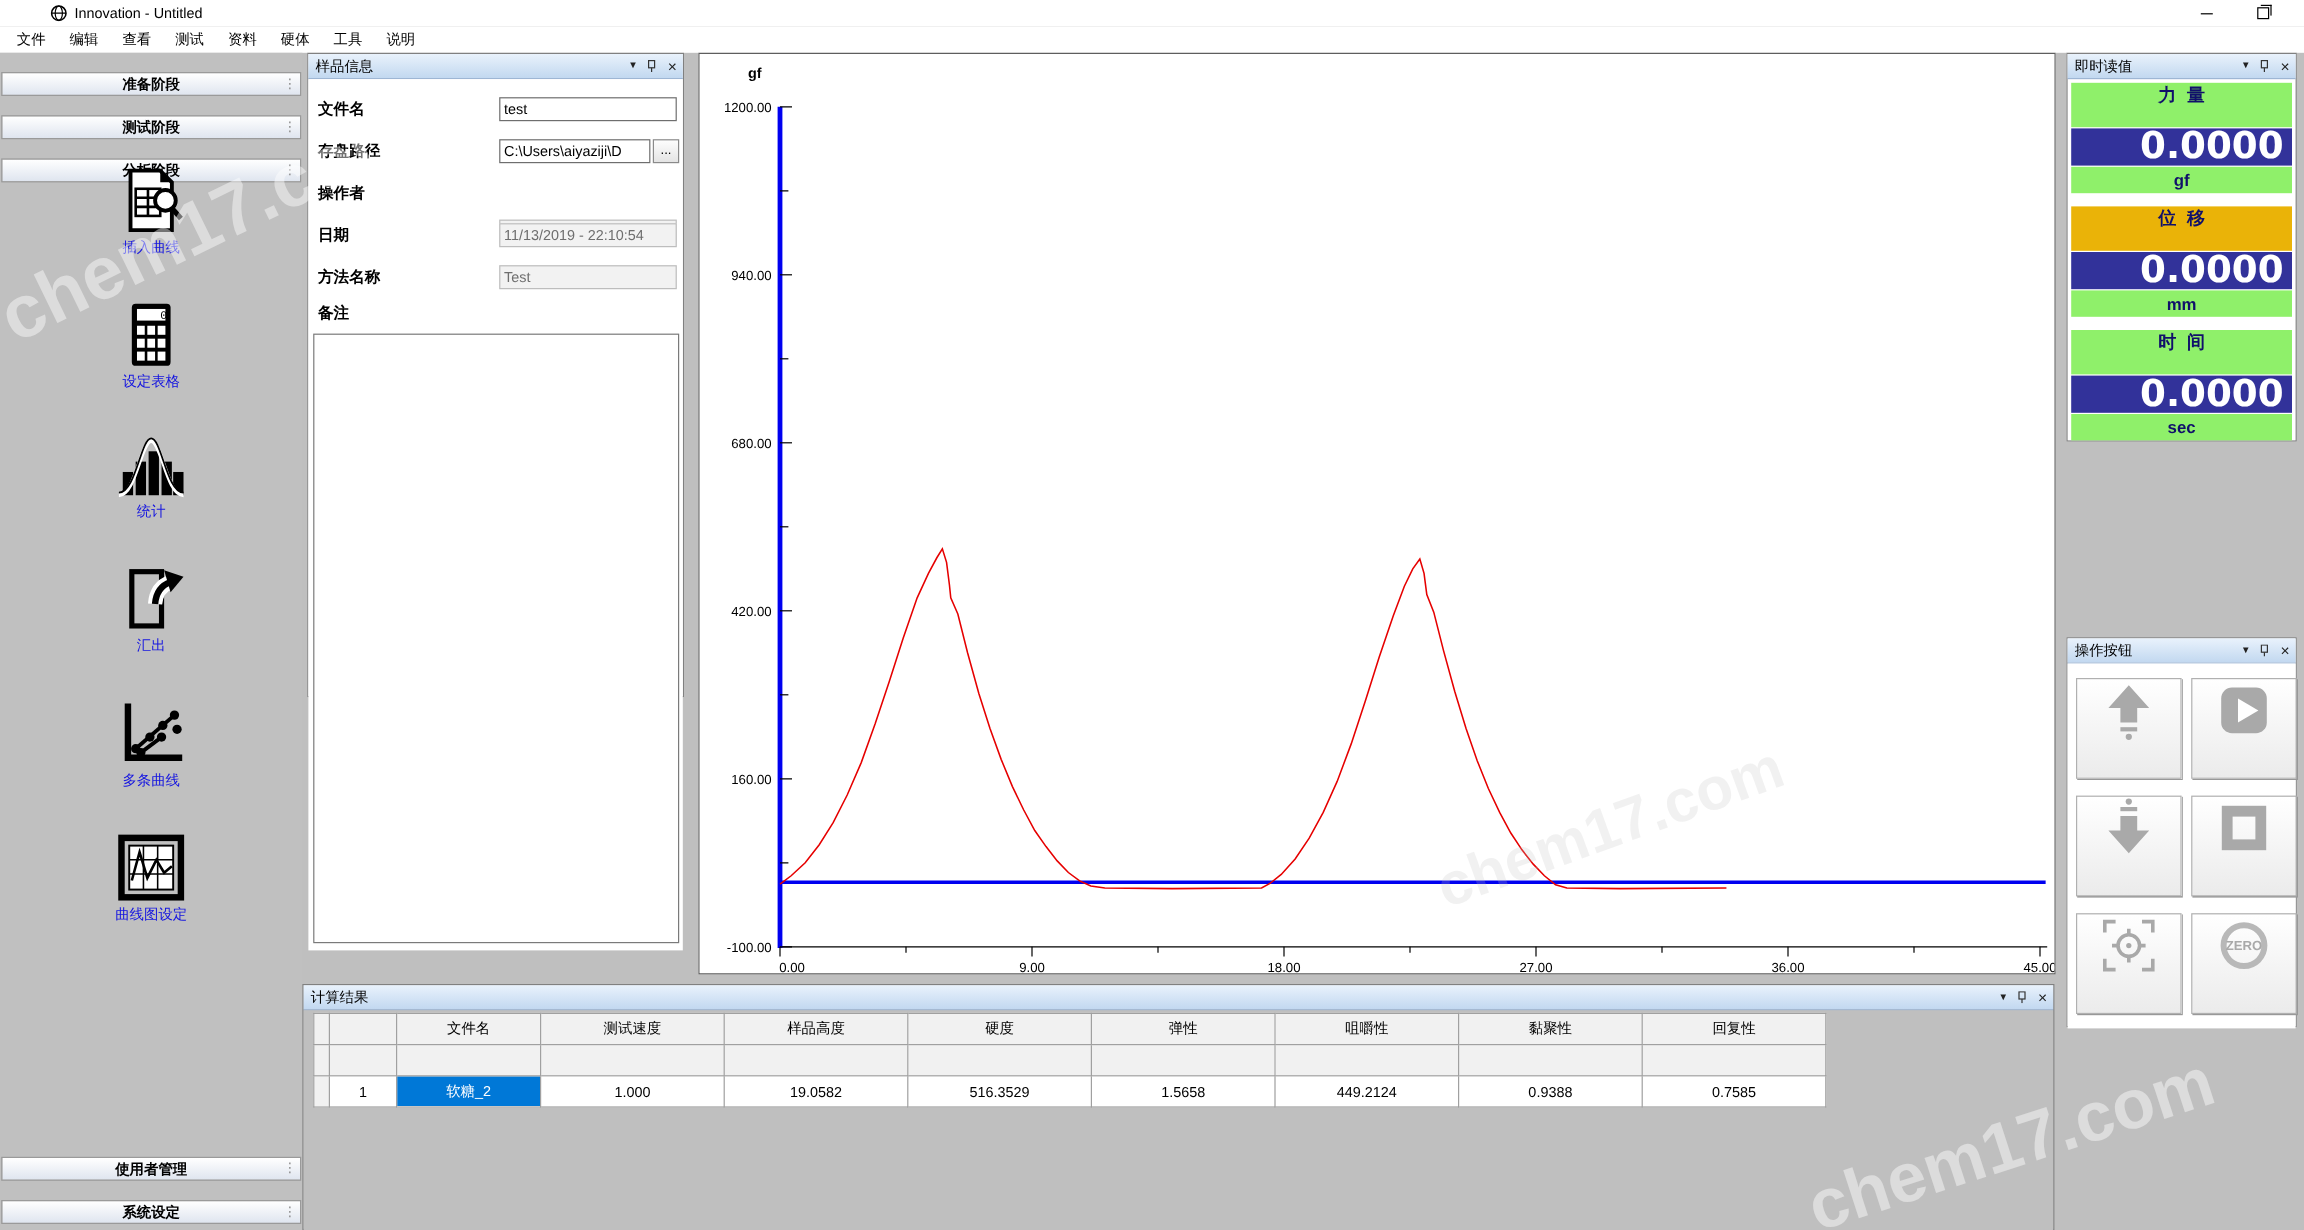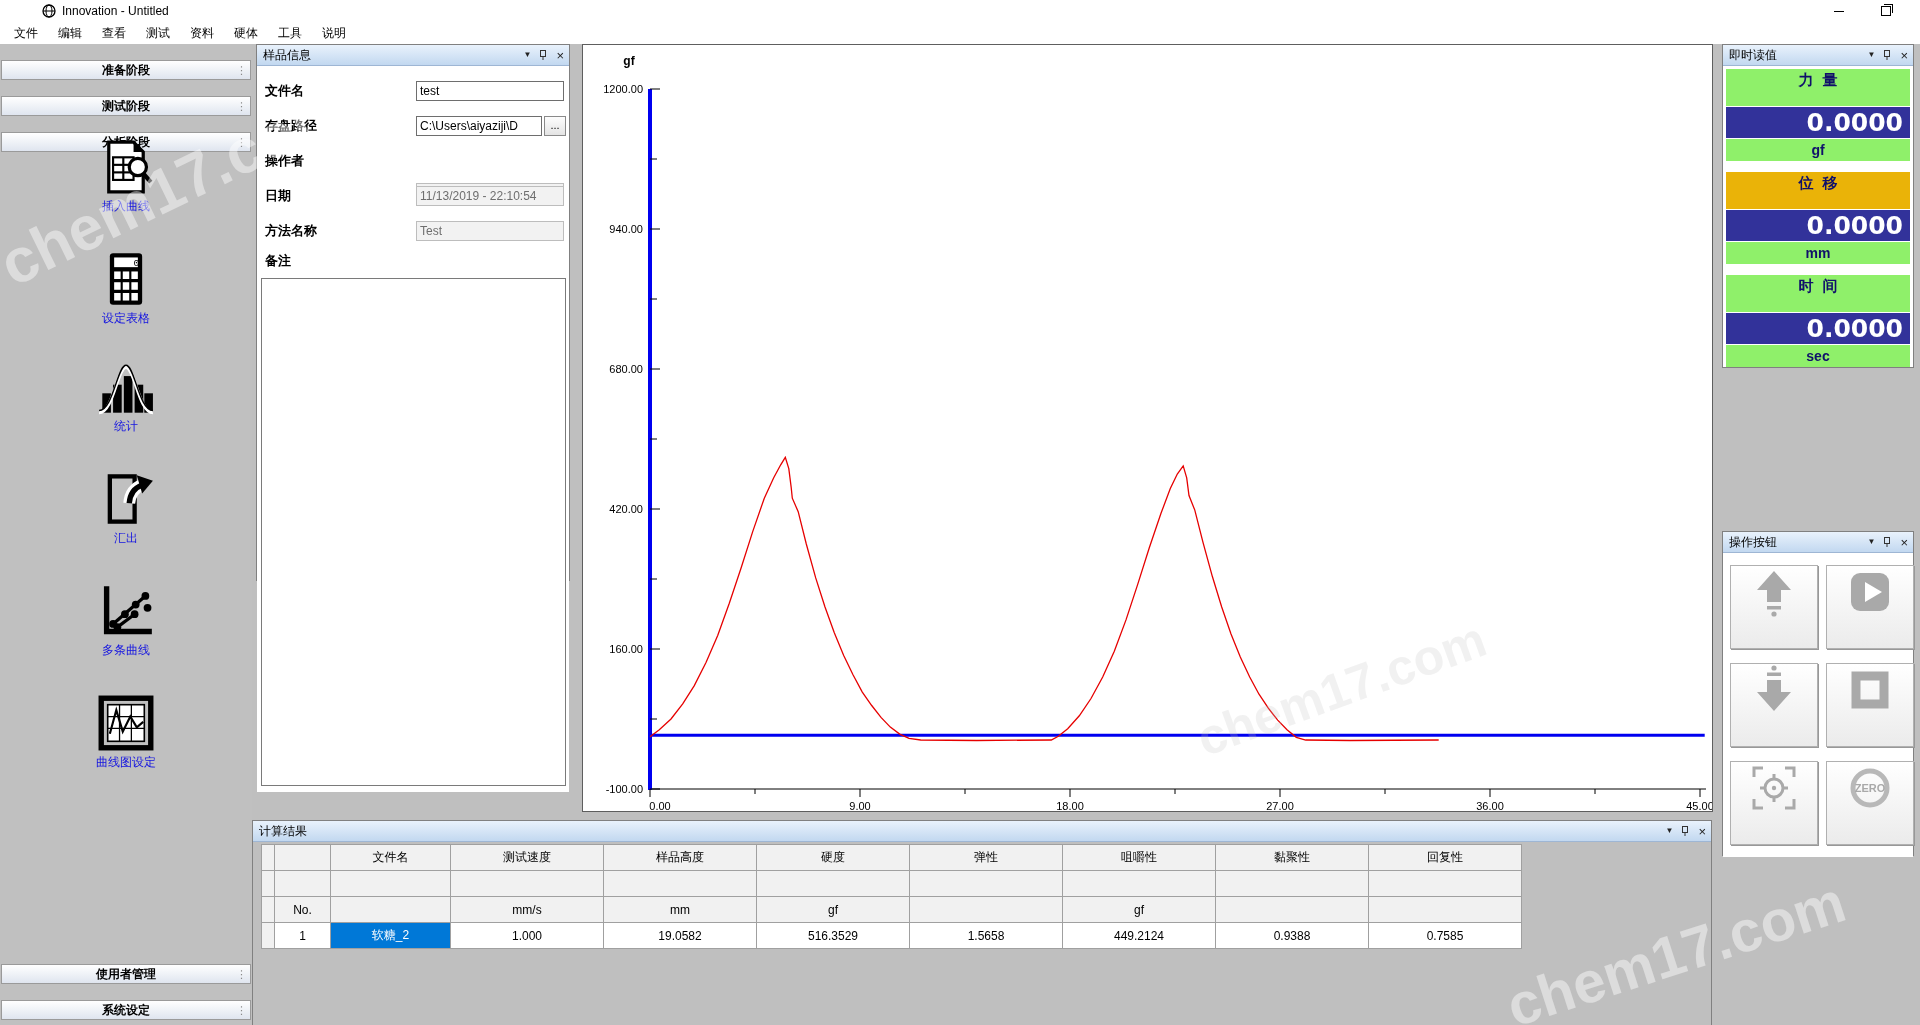--- a/index.html
+++ b/index.html
@@ -44,21 +44,21 @@
   .f-browse{position:absolute;left:287px;width:22px;height:20px;box-sizing:border-box;border:1px solid #8a8a8a;
             background:linear-gradient(#fdfdfd,#e4e4e4);font-size:11px;text-align:center;line-height:17px;}
   .remark-area{position:absolute;left:4px;top:212px;width:305px;height:508px;box-sizing:border-box;
                border:1px solid #7a7a7a;background:#fff;resize:none;font-family:"Liberation Sans",sans-serif;}
   
   .chart-panel{left:582px;top:44px;width:1131px;height:768px;border:1px solid #5e5e5e;}
   
   .readout-panel{left:1722px;top:44px;width:192px;height:324px;}
   .ro-body{padding:3px;}
   .ro-label{height:37px;line-height:22px;text-align:center;font-size:15px;font-weight:bold;color:#10106a;margin-bottom:1px;letter-spacing:9px;text-indent:9px;}
-  .ro-value{height:31px;line-height:31px;text-align:right;font-size:25px;font-weight:bold;color:#fff;
+  .ro-value{height:31px;line-height:31px;text-align:right;font-size:31px;font-weight:bold;color:#fff;
             padding-right:7px;margin-bottom:1px;font-family:"DejaVu Sans",sans-serif;}
   .ro-unit{height:22px;line-height:22px;text-align:center;font-size:14px;font-weight:bold;color:#10106a;}
   .ro-group{margin-bottom:11px;}
   
   .controls-panel{left:1722px;top:531px;width:192px;height:325px;}
   .ctl-body{position:relative;height:304px;background:#fff;}
   .ctl-btn{position:absolute;width:86px;height:82px;background:linear-gradient(#ffffff,#ebebeb);
            border:1px solid #b0b0b0;box-shadow:1px 1px 0 #989898;display:flex;justify-content:center;}
   
   .results-panel{left:252px;top:820px;width:1460px;height:205px;background:#bfbfbf;}
@@ -403,32 +403,20 @@
             <td class="hdr"></td>
             <td class="hdr"></td>
             <td class="hdr"></td>
             <td class="hdr"></td>
             <td class="hdr"></td>
             <td class="hdr"></td>
             <td class="hdr"></td>
           </tr>
           <tr>
             <td class="hdr"></td>
-            <td class="hdr">No.</td>
-            <td class="hdr"></td>
-            <td class="hdr">mm/s</td>
-            <td class="hdr">mm</td>
-            <td class="hdr">gf</td>
-            <td class="hdr"></td>
-            <td class="hdr">gf</td>
-            <td class="hdr"></td>
-            <td class="hdr"></td>
-          </tr>
-          <tr>
-            <td class="hdr"></td>
             <td class="dat">1</td>
             <td class="dat sel">软糖_2</td>
             <td class="dat">1.000</td>
             <td class="dat">19.0582</td>
             <td class="dat">516.3529</td>
             <td class="dat">1.5658</td>
             <td class="dat">449.2124</td>
             <td class="dat">0.9388</td>
             <td class="dat">0.7585</td>
           </tr>

